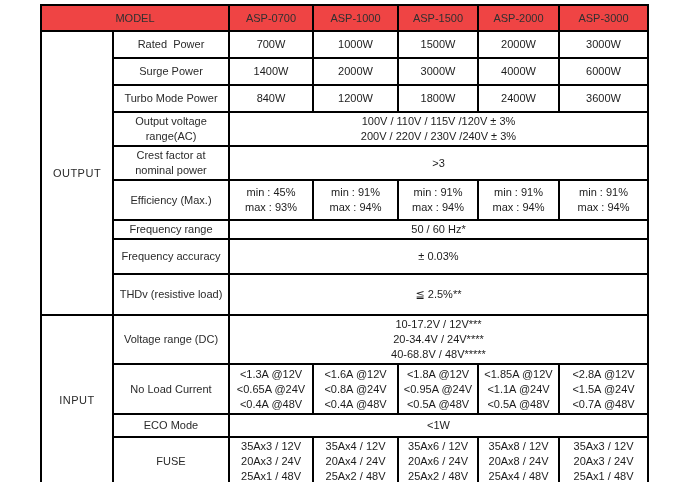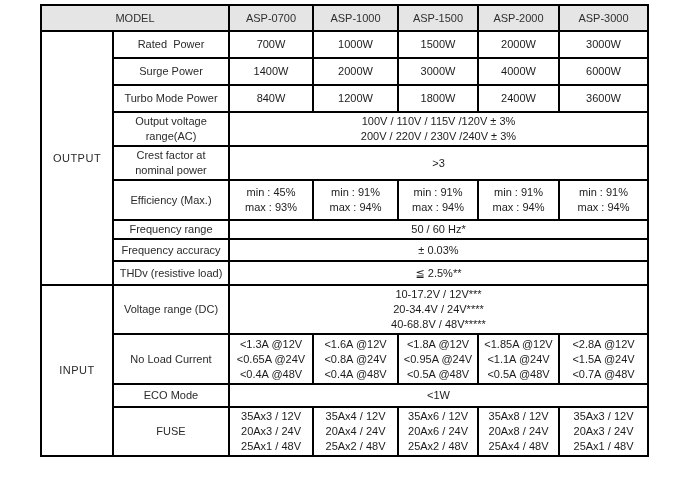--- a/index.html
+++ b/index.html
@@ -20,21 +20,21 @@
     border: 2px solid #000000;
     font-size: 11px;
     font-weight: normal;
     text-align: center;
     vertical-align: middle;
     line-height: 15px;
     padding: 1px 2px;
     overflow: hidden;
   }
   th.model-head, td.col-head {
-    background: #e5e5e5;
+    background: #ef4444;
     font-size: 11.5px;
     color: #303030;
   }
   td.section-label {
     font-size: 12px;
     letter-spacing: 0.5px;
     color: #2a2a2a;
   }
   td.row-label {
     text-align: left;
@@ -119,25 +119,25 @@
 max : 94%</td>
       <td class="val">min : 91%
 max : 94%</td>
       <td class="val">min : 91%
 max : 94%</td>
     </tr>
     <tr style="height:14px">
       <td class="row-label">Frequency range</td>
       <td class="span-val" colspan="5">50 / 60 Hz*</td>
     </tr>
-    <tr style="height:22px">
+    <tr style="height:35px">
       <td class="row-label">Frequency accuracy</td>
       <td class="span-val" colspan="5">± 0.03%</td>
     </tr>
-    <tr style="height:24px">
+    <tr style="height:41px">
       <td class="row-label">THDv (resistive load)</td>
       <td class="span-val" colspan="5">≦ 2.5%**</td>
     </tr>
 
     <tr style="height:46px">
       <td class="section-label" rowspan="4">INPUT</td>
       <td class="row-label">Voltage range (DC)</td>
       <td class="span-val" colspan="5">10-17.2V / 12V***
 20-34.4V / 24V****
 40-68.8V / 48V*****</td>

